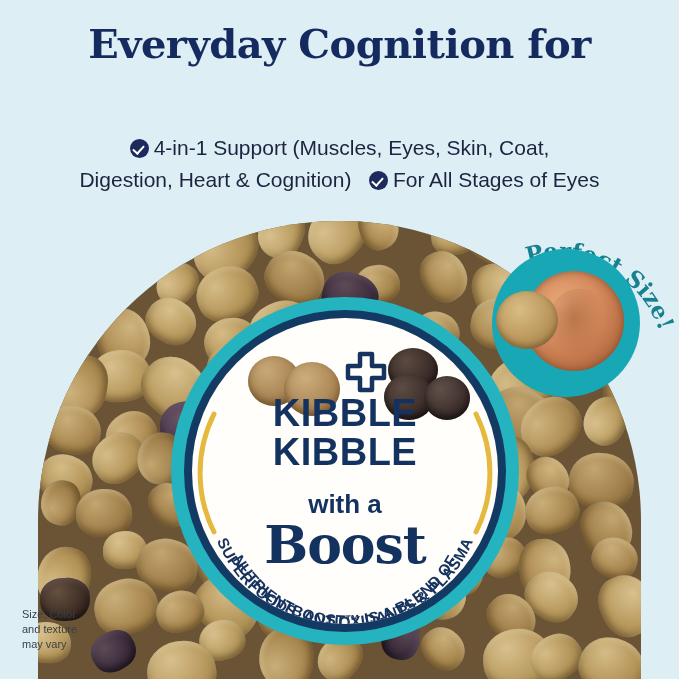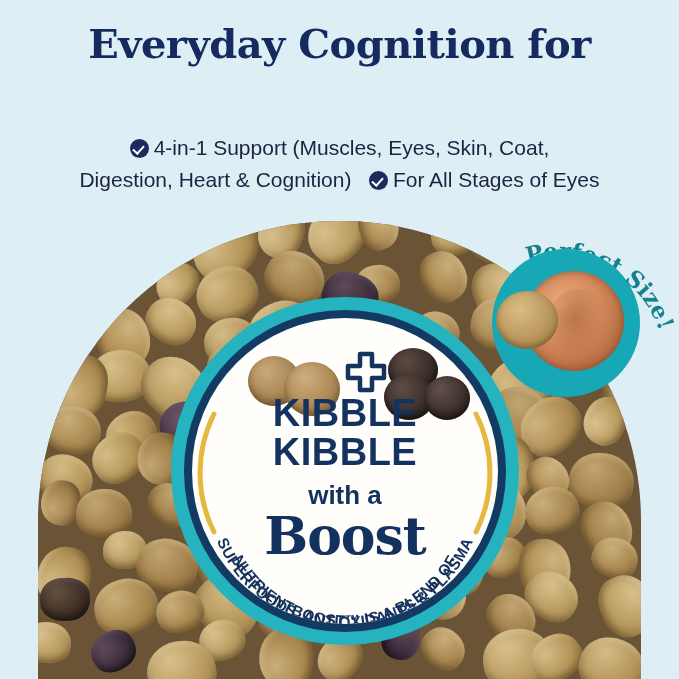--- a/index.html
+++ b/index.html
@@ -73,21 +73,21 @@
     background:#fffefa;
     overflow:hidden;
   }
   .arc-svg{position:absolute;inset:0;width:100%;height:100%;}
   .badge-title{
     position:absolute;left:0;right:0;top:76px;text-align:center;
     color:#14325f;font-weight:700;
   }
   .bt1{font-size:38px;line-height:38px;letter-spacing:0.5px;font-family:"Liberation Sans",sans-serif;}
   .bt2{font-size:38px;line-height:40px;letter-spacing:0.5px;font-family:"Liberation Sans",sans-serif;}
-  .bt3{font-size:26px;line-height:30px;margin-top:8px;font-family:"Liberation Sans",sans-serif;}
+  .bt3{font-size:26px;line-height:30px;margin-top:17px;font-family:"Liberation Sans",sans-serif;}
   .bt4{font-size:52px;line-height:52px;font-family:"DejaVu Serif","Liberation Serif",serif;letter-spacing:-1px;}
 
   .kicon{position:absolute;border-radius:50%;}
   .plus-ico{position:absolute;left:152px;top:32px;width:44px;height:44px;}
 
   
   .psize{position:absolute;left:492px;top:249px;width:148px;height:148px;}
   .psize-disc{position:absolute;inset:0;border-radius:50%;background:#18a7b4;}
   .penny{
     position:absolute;left:32px;top:22px;width:100px;height:100px;border-radius:50%;
@@ -298,14 +298,19 @@
         <textPath href="#psArc" startOffset="4%">Perfect Size!</textPath>
       </text>
     </svg>
     <div class="psize-disc"></div>
     <div class="penny">
       <div class="penny-face"></div>
     </div>
     <div class="ps-kib"></div>
   </div>
 
+  <div class="disclaimer">
+    <div>Size, Color</div>
+    <div>and texture</div>
+    <div>may vary</div>
+  </div>
 
 </div>
 
 </body></html>

